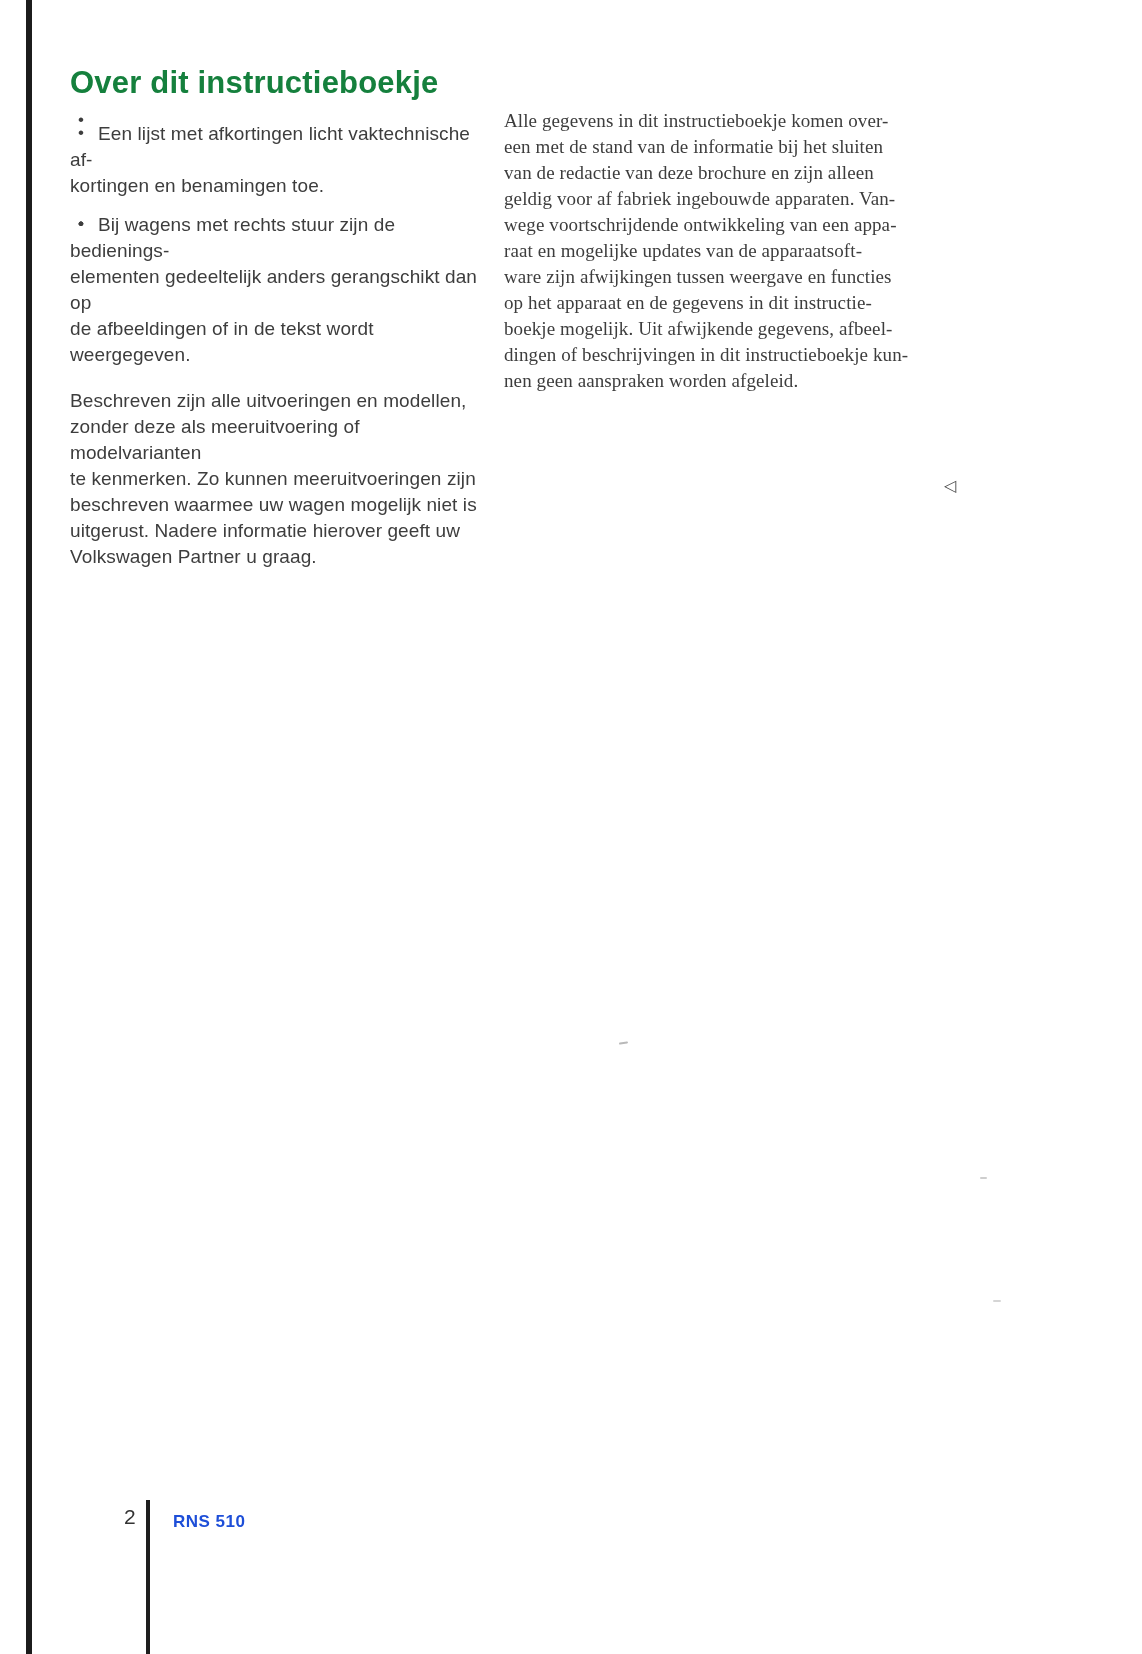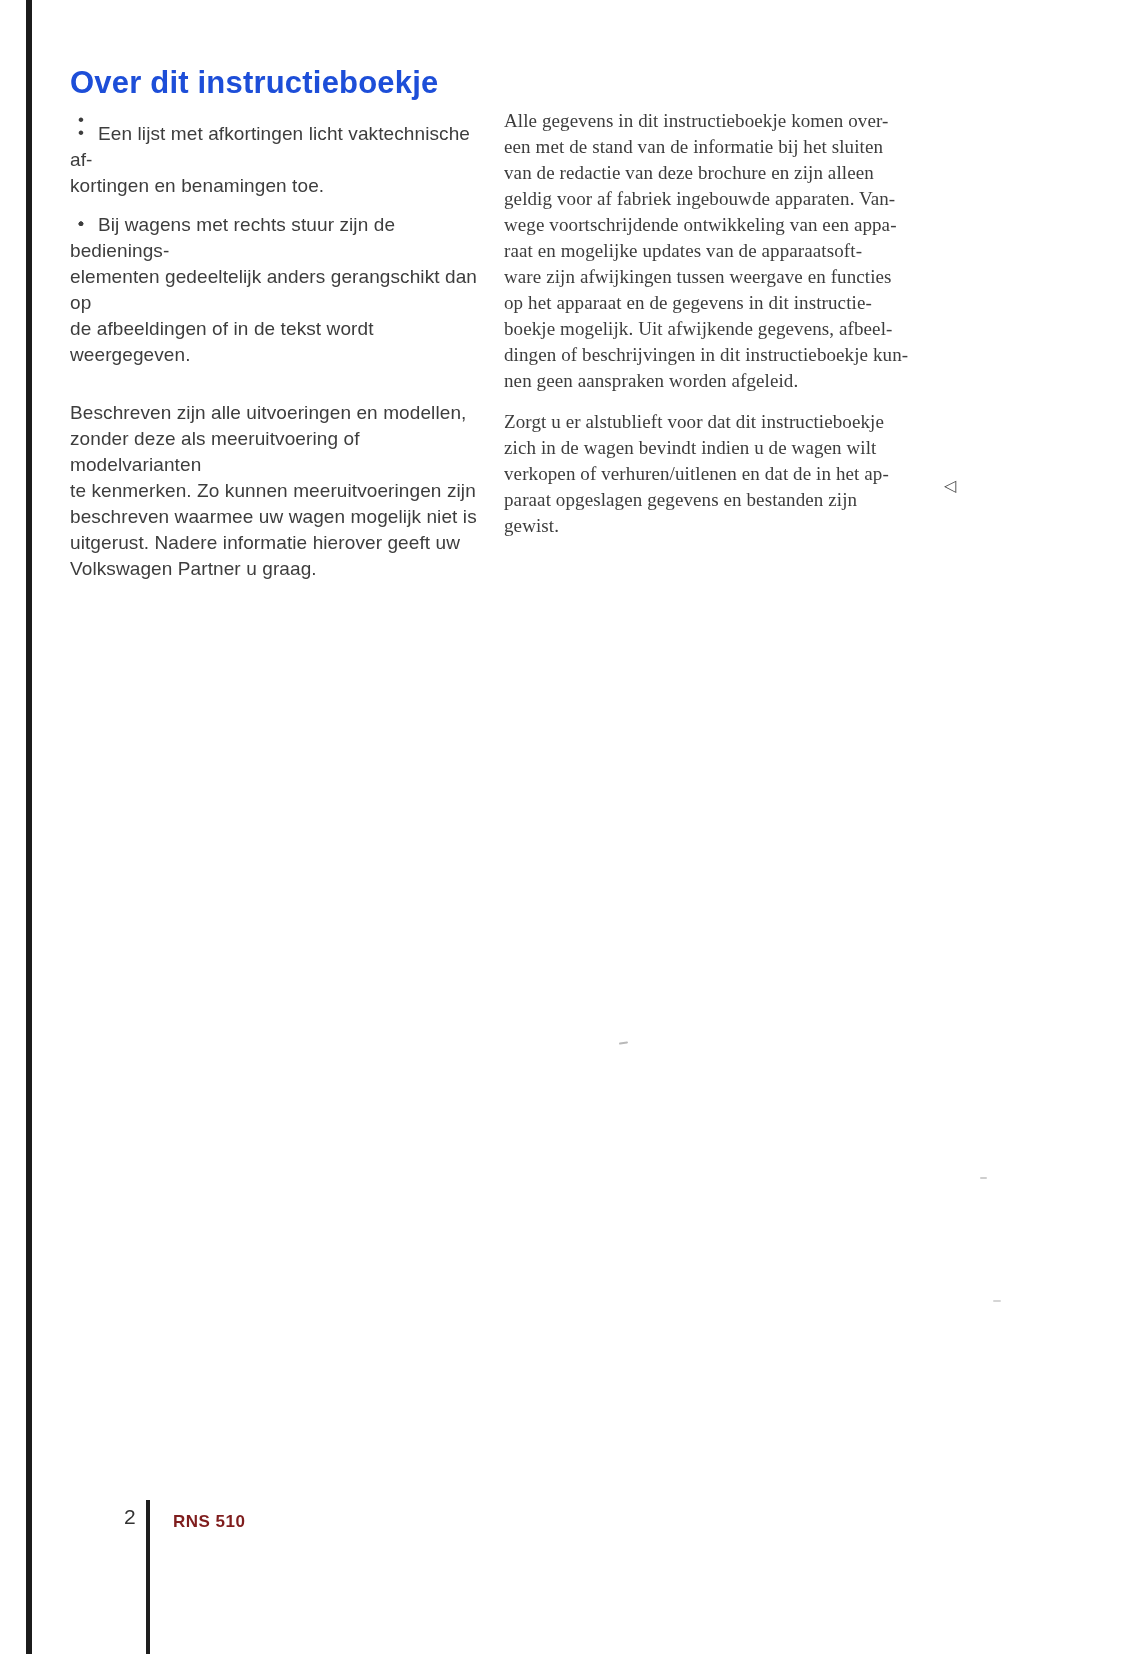--- a/index.html
+++ b/index.html
@@ -25,21 +25,21 @@
     height: 1654px;
     background: #1c1c1c;
   }
   .page-title {
     position: absolute;
     left: 70px;
     top: 44px;
     font-size: 31px;
     font-weight: bold;
     letter-spacing: 0.2px;
-    color: #1d4ed8;
+    color: #15803d;
   }
   .col {
     position: absolute;
     top: 108px;
     font-size: 19px;
     line-height: 26px;
     letter-spacing: 0.1px;
     color: #3d3d3d;
   }
   .col-left  { left: 70px;  width: 424px; }
@@ -54,21 +54,21 @@
     position: absolute;
     left: 8px;
     top: -1px;
     text-indent: 0;
     font-size: 17px;
   }
   .para {
     white-space: pre-line;
     margin: 0 0 15px 0;
   }
-  .para-gap-top { margin-top: 32px; }
+  .para-gap-top { margin-top: 20px; }
   .section-end-marker {
     position: absolute;
     left: 944px;
     top: 476px;
     font-size: 16px;
     color: #4a4a4a;
   }
   .footer {
     position: absolute;
     left: 0;
@@ -91,21 +91,21 @@
     height: 154px;
     background: #1e1e1e;
   }
   .model-label {
     position: absolute;
     left: 173px;
     top: 14px;
     font-size: 17px;
     font-weight: bold;
     letter-spacing: 0.5px;
-    color: #7f1d1d;
+    color: #1d4ed8;
   }
   .scan-artifact {
     position: absolute;
     background: #b9b9b9;
     border-radius: 1px;
   }
   .artifact-1 { left: 619px; top: 1042px; width: 9px;  height: 2px; transform: rotate(-8deg); }
   .artifact-2 { left: 980px; top: 1177px; width: 7px;  height: 2px; opacity: .7; }
   .artifact-3 { left: 993px; top: 1300px; width: 8px;  height: 2px; opacity: .6; }
 </style>
@@ -140,25 +140,20 @@
 een met de stand van de informatie bij het sluiten
 van de redactie van deze brochure en zijn alleen
 geldig voor af fabriek ingebouwde apparaten. Van-
 wege voortschrijdende ontwikkeling van een appa-
 raat en mogelijke updates van de apparaatsoft-
 ware zijn afwijkingen tussen weergave en functies
 op het apparaat en de gegevens in dit instructie-
 boekje mogelijk. Uit afwijkende gegevens, afbeel-
 dingen of beschrijvingen in dit instructieboekje kun-
 nen geen aanspraken worden afgeleid.</p>
-    <p class="para">Zorgt u er alstublieft voor dat dit instructieboekje
-zich in de wagen bevindt indien u de wagen wilt
-verkopen of verhuren/uitlenen en dat de in het ap-
-paraat opgeslagen gegevens en bestanden zijn
-gewist.</p>
   </div>
 
   <span class="section-end-marker">◁</span>
 
   <div class="footer">
     <span class="page-number">2</span>
     <div class="footer-divider"></div>
     <span class="model-label">RNS 510</span>
   </div>
 

